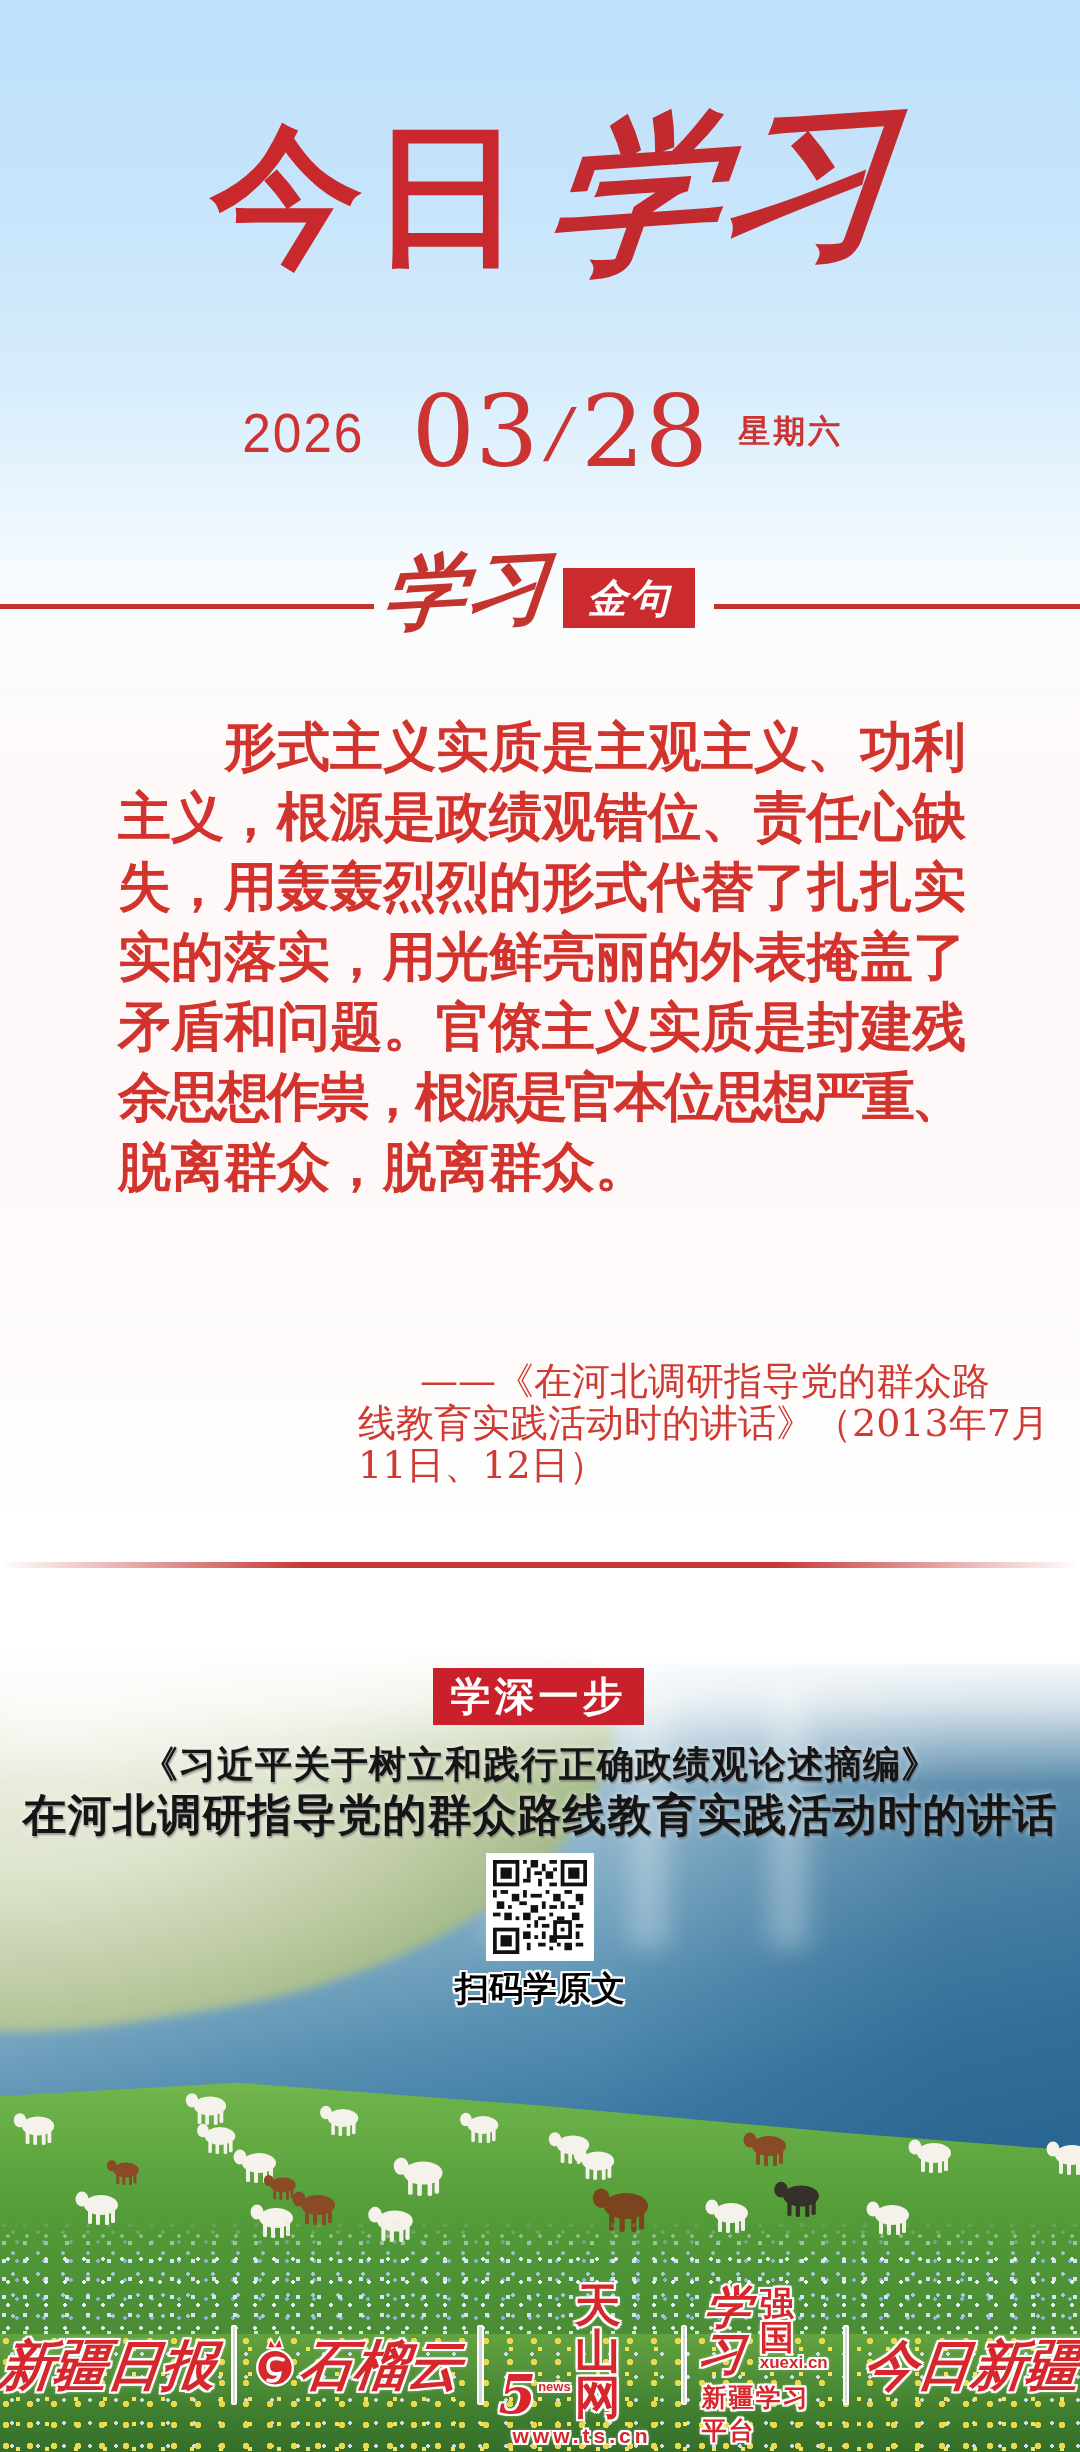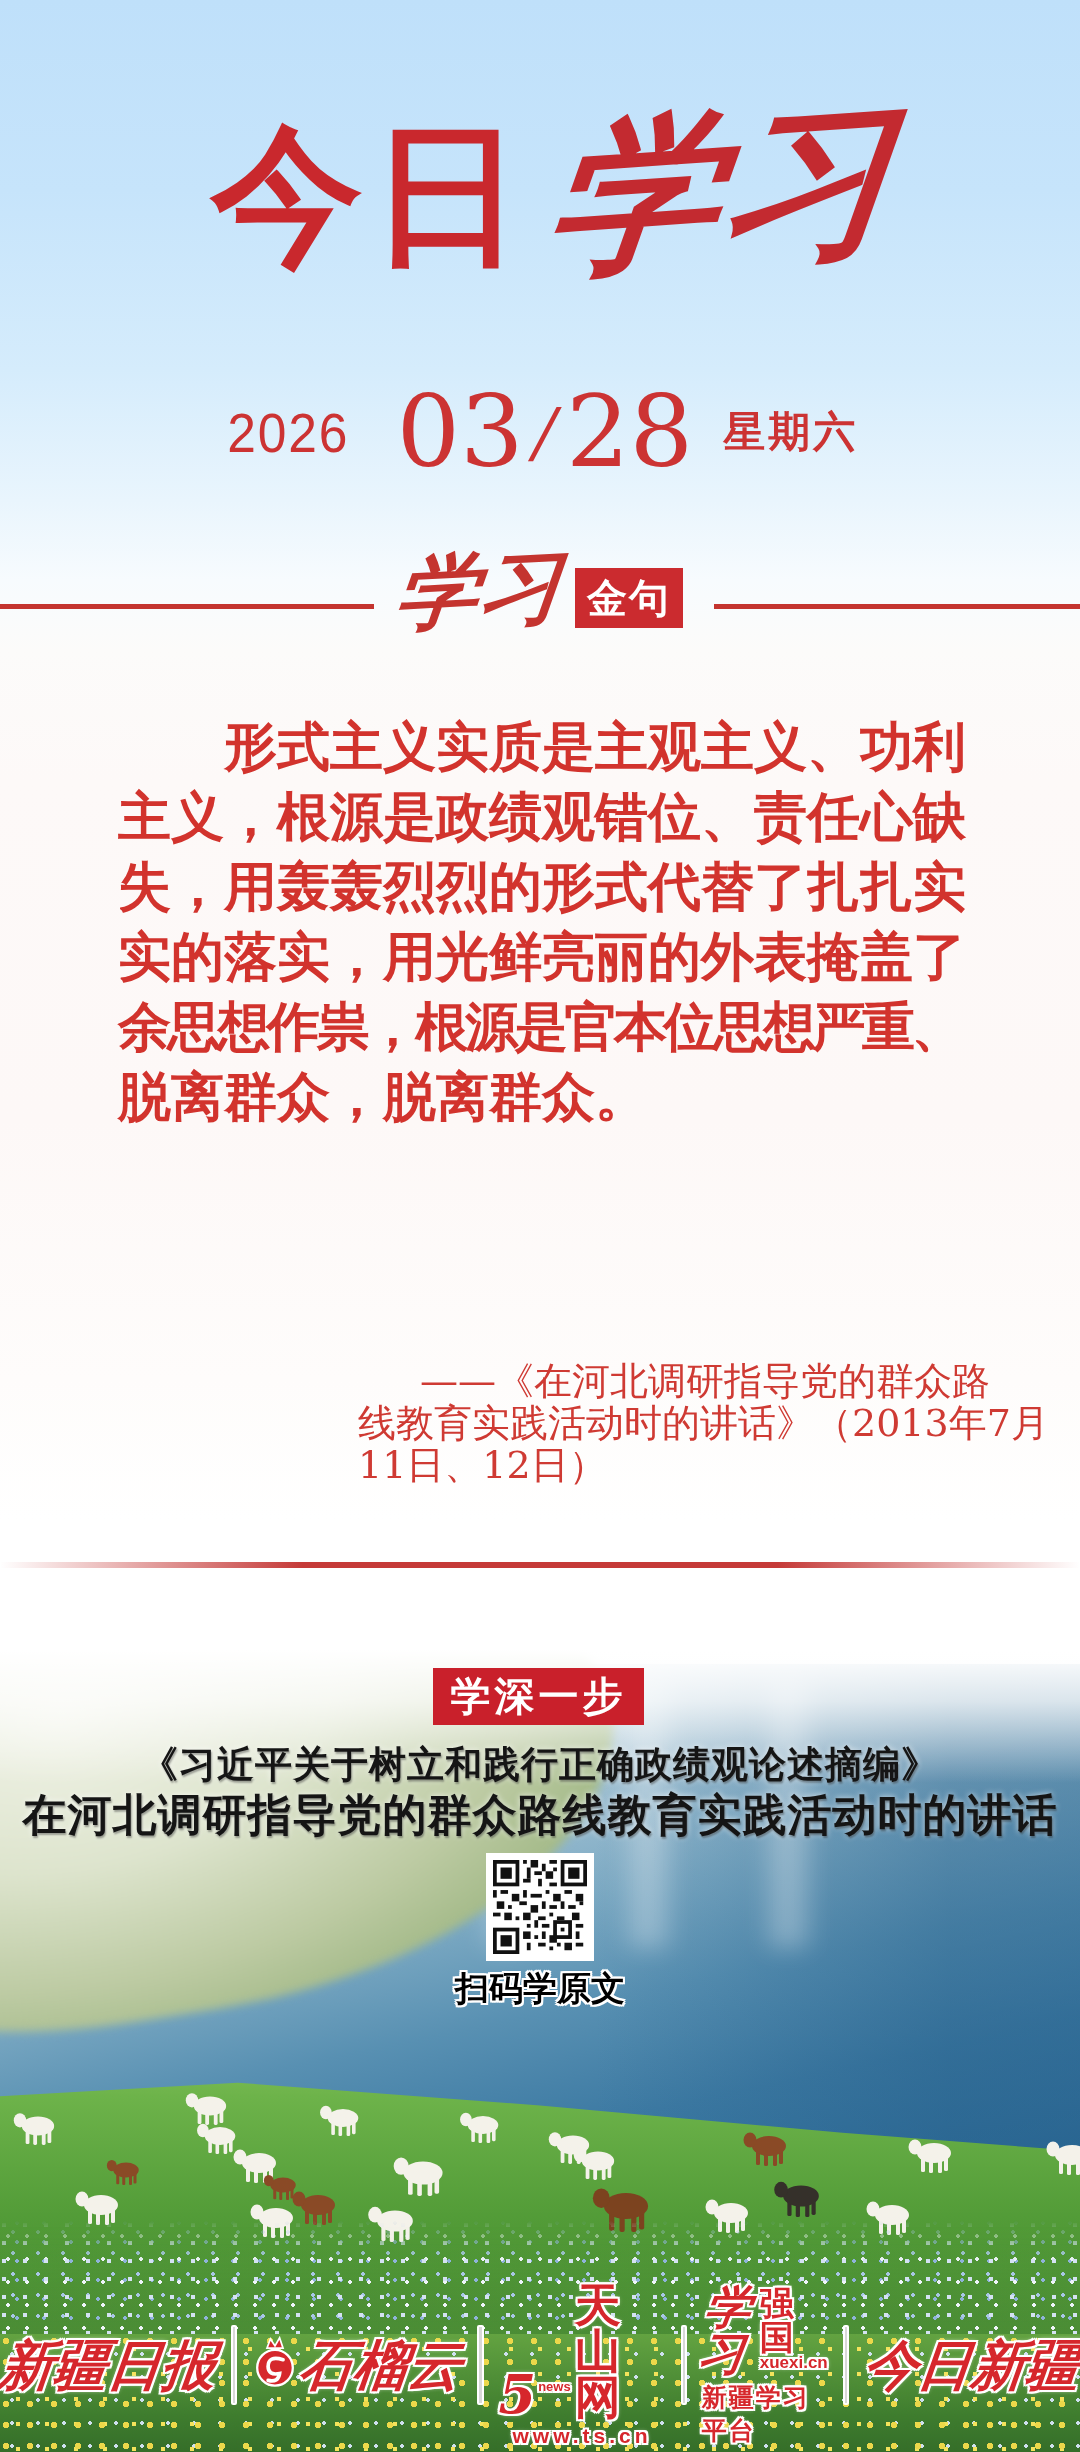--- a/index.html
+++ b/index.html
@@ -23,33 +23,33 @@
     font-size:170px; line-height:1; color:#c32a30; margin-left:20px; margin-top:-14px;
     transform:skewX(-10deg) rotate(-4deg); }
 
   .date-row{ position:absolute; top:372px; left:0; width:100%; height:120px;
     display:flex; justify-content:center; align-items:center; color:#cc3333; }
   .date-year{ font-size:56px; font-weight:500; letter-spacing:2px; transform:scaleX(.92); }
   .date-big{ font-family:"DejaVu Serif", serif; font-size:100px; font-weight:400; line-height:1; }
   .date-month{ margin-left:42px; }
   .date-slash{ font-family:"DejaVu Serif", serif; font-size:66px; font-weight:300;
     margin:0 10px; transform:skewX(-12deg); }
-  .date-weekday{ font-size:42px; font-weight:800; margin-left:30px; letter-spacing:3px; }
+  .date-weekday{ font-size:32px; font-weight:800; margin-left:30px; letter-spacing:3px; }
 
   
   .gh-line{ position:absolute; top:604px; height:5px; background:#c4342f; z-index:2; }
   .gh-line.left{ left:0; width:374px; }
   .gh-line.right{ right:0; width:366px; }
   .gh-group{ position:absolute; top:544px; left:50%; transform:translateX(-50%);
     display:flex; align-items:flex-end; z-index:3; }
   .gh-script{ font-family:"DejaVu Serif", serif; font-style:italic; font-weight:900;
     font-size:82px; line-height:1.1; color:#c4342f; transform:skewX(-9deg) rotate(-3deg); }
-  .gh-badge{ width:108px; height:60px; margin-left:14px; margin-bottom:6px;
+  .gh-badge{ width:132px; height:60px; margin-left:14px; margin-bottom:6px;
     background:#cb2b2f; color:#ffffff; display:flex; align-items:center; justify-content:center;
-    font-family:"DejaVu Serif", serif; font-weight:900; font-size:40px; letter-spacing:2px; }
+    font-family:"DejaVu Serif", serif; font-weight:900; font-size:40px; letter-spacing:2px;font-style:italic; }
 
   
   .quote{ position:absolute; left:118px; top:712px; width:854px; z-index:2; }
   .ql{ font-size:53px; line-height:70px; height:70px; font-weight:800;
     color:#d2332d; white-space:nowrap; }
   .ql.indent{ padding-left:106px; }
   .ql.tight{ letter-spacing:-3.4px; }
 
   .attribution{ position:absolute; left:358px; top:1360px; width:620px; z-index:2;
     font-family:"DejaVu Serif", serif; color:#cf3a33; }
@@ -170,20 +170,21 @@
   <div class="gh-group">
     <span class="gh-script">学习</span>
     <span class="gh-badge">金句</span>
   </div>
 
   <div class="quote">
     <div class="ql indent">形式主义实质是主观主义、功利</div>
     <div class="ql">主义，根源是政绩观错位、责任心缺</div>
     <div class="ql">失，用轰轰烈烈的形式代替了扎扎实</div>
     <div class="ql">实的落实，用光鲜亮丽的外表掩盖了</div>
+    <div class="ql">矛盾和问题。官僚主义实质是封建残</div>
     <div class="ql tight">余思想作祟，根源是官本位思想严重、</div>
     <div class="ql">脱离群众，脱离群众。</div>
   </div>
 
   <div class="attribution">
     <div class="al first">——《在河北调研指导党的群众路</div>
     <div class="al">线教育实践活动时的讲话》（2013年7月</div>
     <div class="al">11日、12日）</div>
   </div>
 

